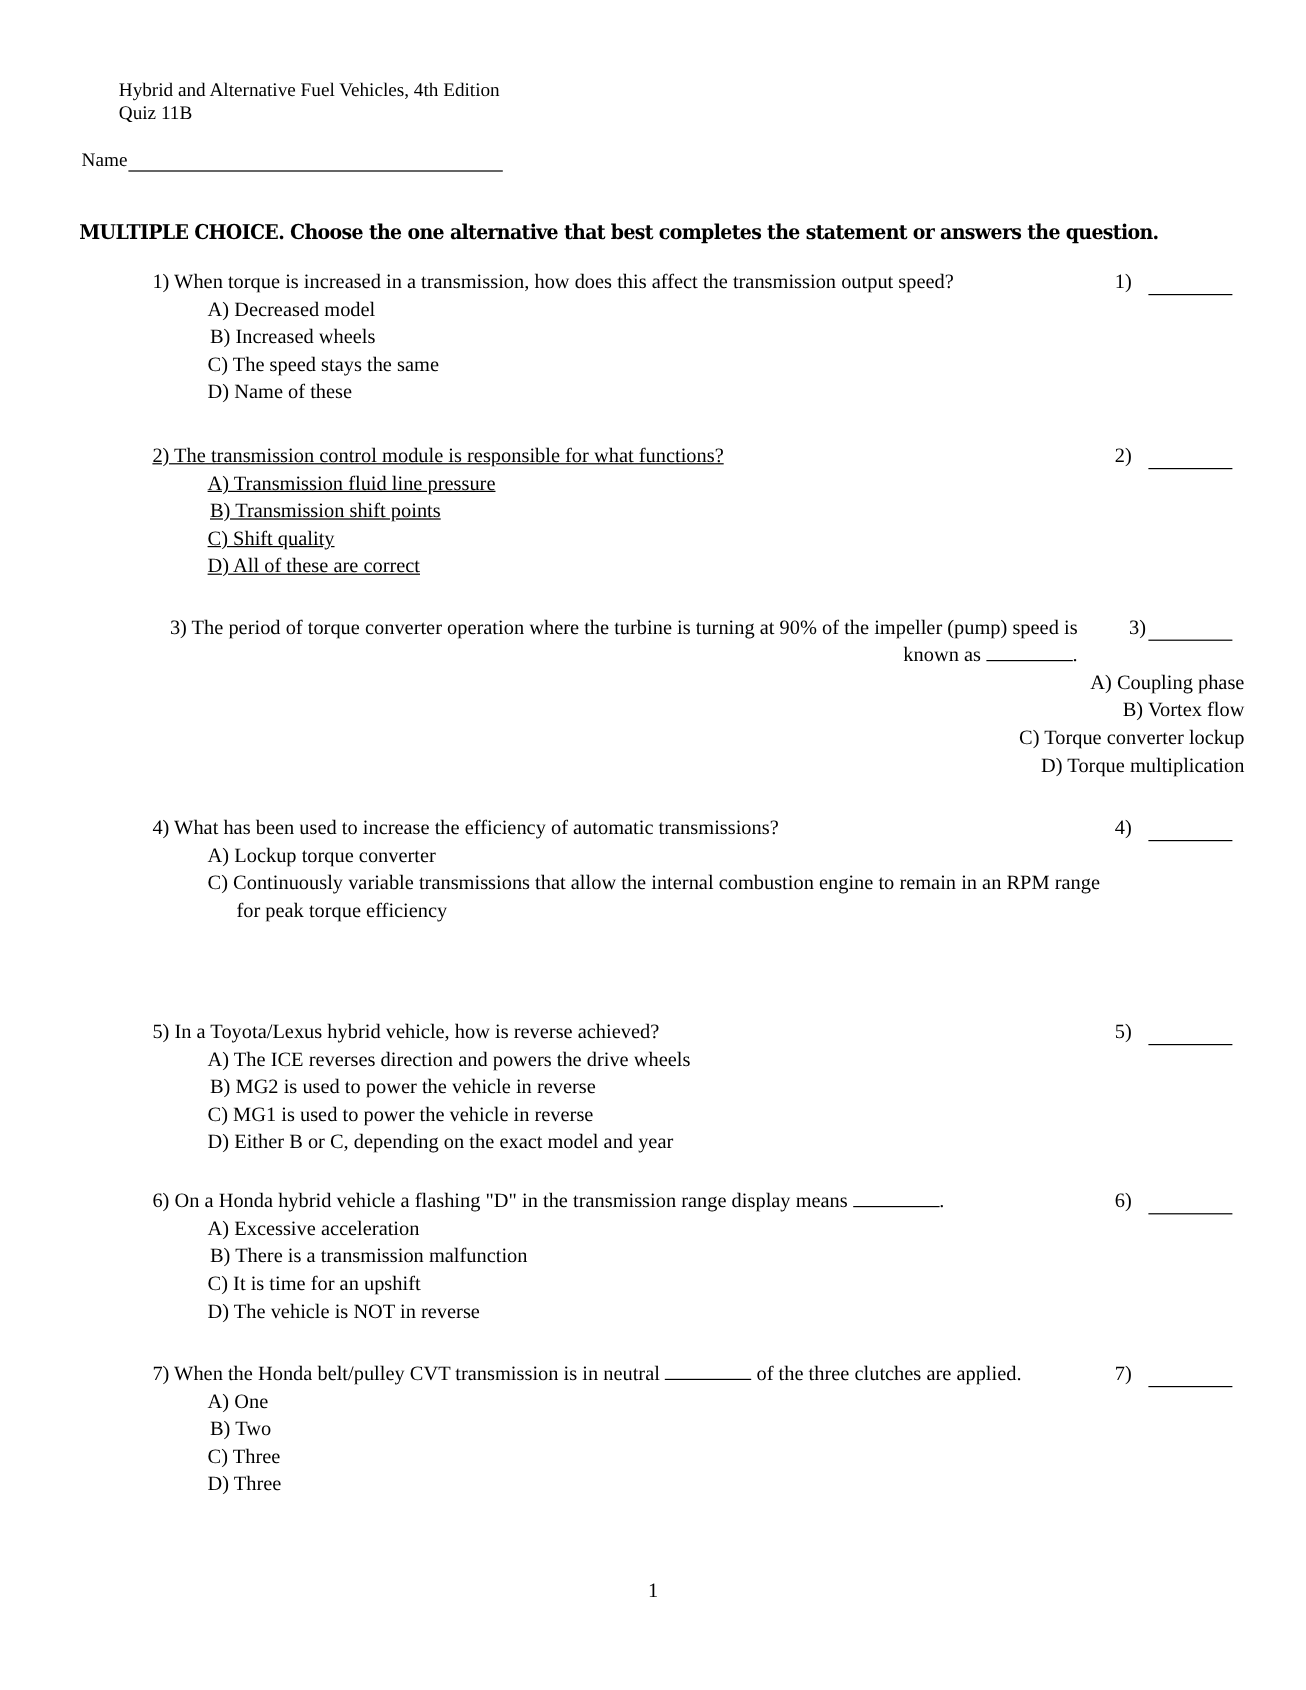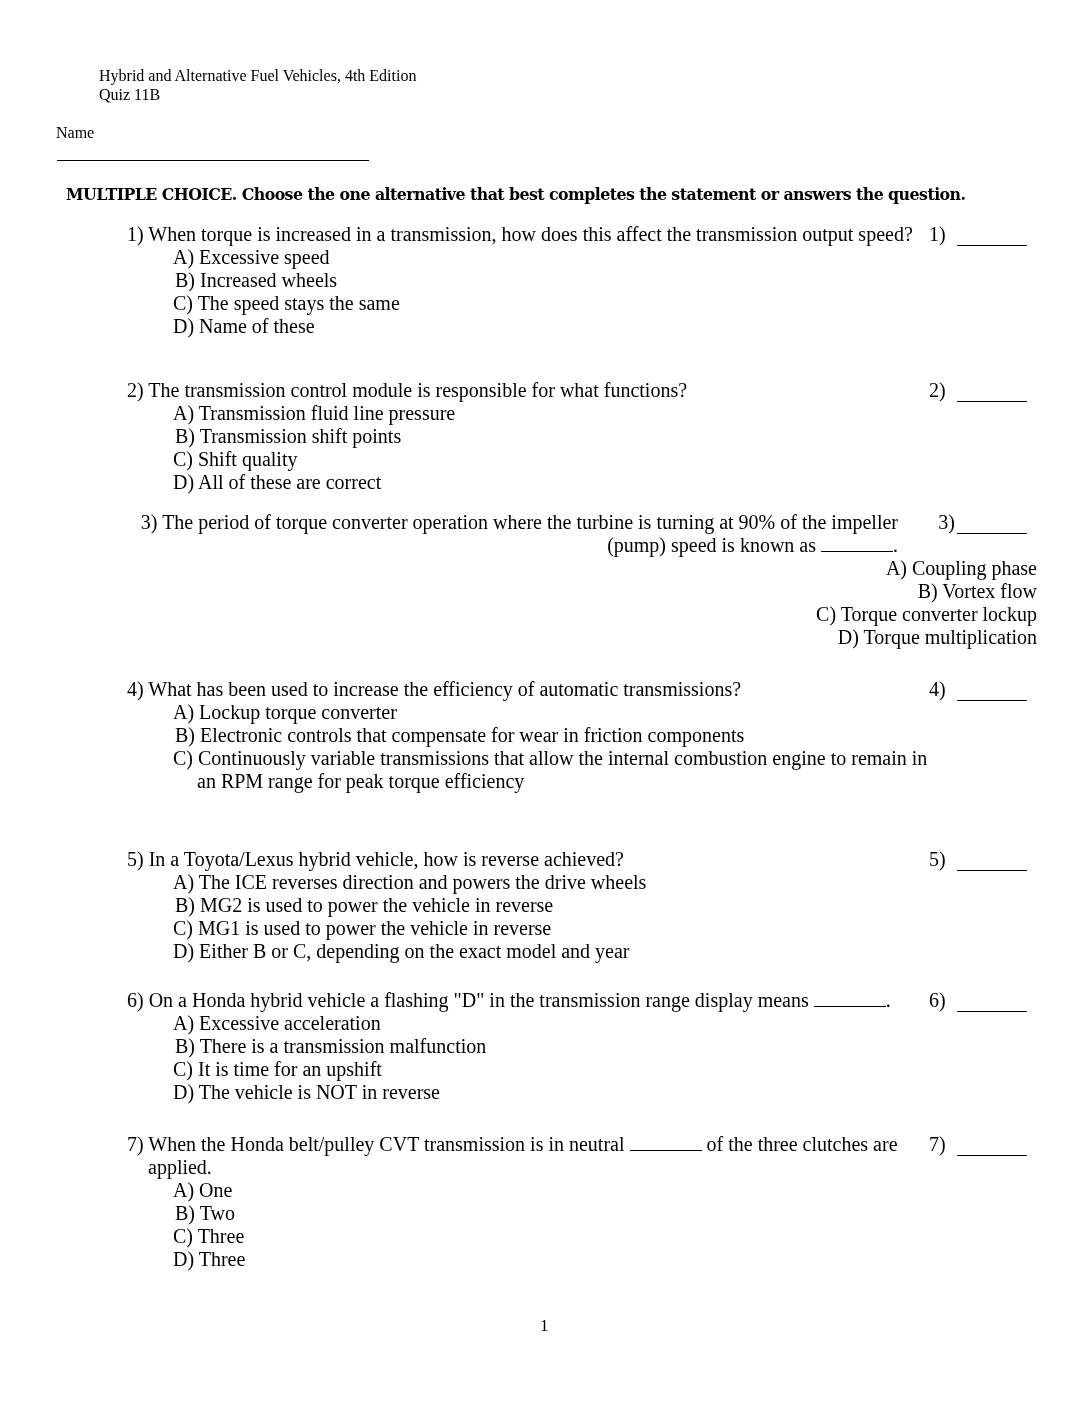--- a/index.html
+++ b/index.html
@@ -1,28 +1,28 @@
 <!DOCTYPE html>
 <html><head>
   <meta charset="utf-8">
   <style>
     html, body { margin: 0; padding: 0; background: #ffffff; }
     body {
       width: 1088px; height: 1408px; position: relative; overflow: hidden;
       color: #000; font-family: "Liberation Serif", serif;
     }
     .header { position: absolute; left: 66px; top: 66px; font-size: 16px; line-height: 19px; margin-left: 33px; }
-    .name-row { position: absolute; left: 56px; top: 124px; font-size: 16px; display: flex; align-items: flex-start; flex-direction: column; }
+    .name-row { position: absolute; left: 68px; top: 124px; font-size: 16px; display: flex; align-items: flex-end; }
     .name-line { display: inline-block; width: 312px; border-bottom: 1px solid #000; height: 18px; margin-left: 1px; }
     .instructions {
       position: absolute; left: 66px; top: 184px; font-size: 17px; font-weight: bold;
       font-family: "DejaVu Serif", serif; letter-spacing: -0.6px; transform: scaleX(0.93); transform-origin: left;
       white-space: nowrap;
     }
-    .question { position: absolute; left: 127px; width: 910px; font-size: 20px; line-height: 23px; }
+    .question { position: absolute; left: 127px; width: 910px; font-size: 17px; line-height: 23px; }
     .q-text { width: 780px; padding-left: 21px; text-indent: -21px; white-space: normal; }
     .q-answer { position: absolute; left: 802px; top: 0; display: flex; align-items: flex-end; }
     .q-answer-num { width: 26px; }
     .q-answer-line { display: inline-block; width: 70px; border-bottom: 1.5px solid #000; height: 18px; margin-left: 2px; }
     .option { padding-left: 46px; }
     .option-wrap { padding-left: 70px; text-indent: -24px; width: 740px; }
     .blank { display: inline-block; width: 72px; border-bottom: 1px solid #000; height: 14px; vertical-align: baseline; }
     .page-num { position: absolute; left: 540px; top: 1316px; font-size: 17px; }
   </style>
 </head>
@@ -39,27 +39,27 @@
 </div>
 
 <div class="instructions">MULTIPLE CHOICE.  Choose the one alternative that best completes the statement or answers the question.</div>
 
 <div class="question" style="top:223px;">
   <div class="q-text">1) When torque is increased in a transmission, how does this affect the transmission output speed?</div>
   <div class="q-answer">
     <span class="q-answer-num">1)</span>
     <span class="q-answer-line"></span>
   </div>
-  <div class="option">A) Excessive speed</div>
+  <div class="option">A) Decreased model</div>
   <div class="option" style="padding-left:48px">B) Increased wheels</div>
   <div class="option">C) The speed stays the same</div>
   <div class="option">D) Name of these</div>
 </div>
 
-<div class="question" style="top:379px;">
+<div class="question" style="top:368px;text-decoration:underline;">
   <div class="q-text">2) The transmission control module is responsible for what functions?</div>
   <div class="q-answer">
     <span class="q-answer-num">2)</span>
     <span class="q-answer-line"></span>
   </div>
   <div class="option">A) Transmission fluid line pressure</div>
   <div class="option" style="padding-left:48px">B) Transmission shift points</div>
   <div class="option">C) Shift quality</div>
   <div class="option">D) All of these are correct</div>
 </div>
@@ -76,21 +76,20 @@
   <div class="option">D) Torque multiplication</div>
 </div>
 
 <div class="question" style="top:678px;">
   <div class="q-text">4) What has been used to increase the efficiency of automatic transmissions?</div>
   <div class="q-answer">
     <span class="q-answer-num">4)</span>
     <span class="q-answer-line"></span>
   </div>
   <div class="option">A) Lockup torque converter</div>
-  <div class="option" style="padding-left:48px">B) Electronic controls that compensate for wear in friction components</div>
   <div class="option-wrap">C) Continuously variable transmissions that allow the internal combustion engine to remain in an RPM range for peak torque efficiency</div>
 </div>
 
 <div class="question" style="top:800px;margin-top:48px;">
   <div class="q-text">5) In a Toyota/Lexus hybrid vehicle, how is reverse achieved?</div>
   <div class="q-answer">
     <span class="q-answer-num">5)</span>
     <span class="q-answer-line"></span>
   </div>
   <div class="option">A) The ICE reverses direction and powers the drive wheels</div>

